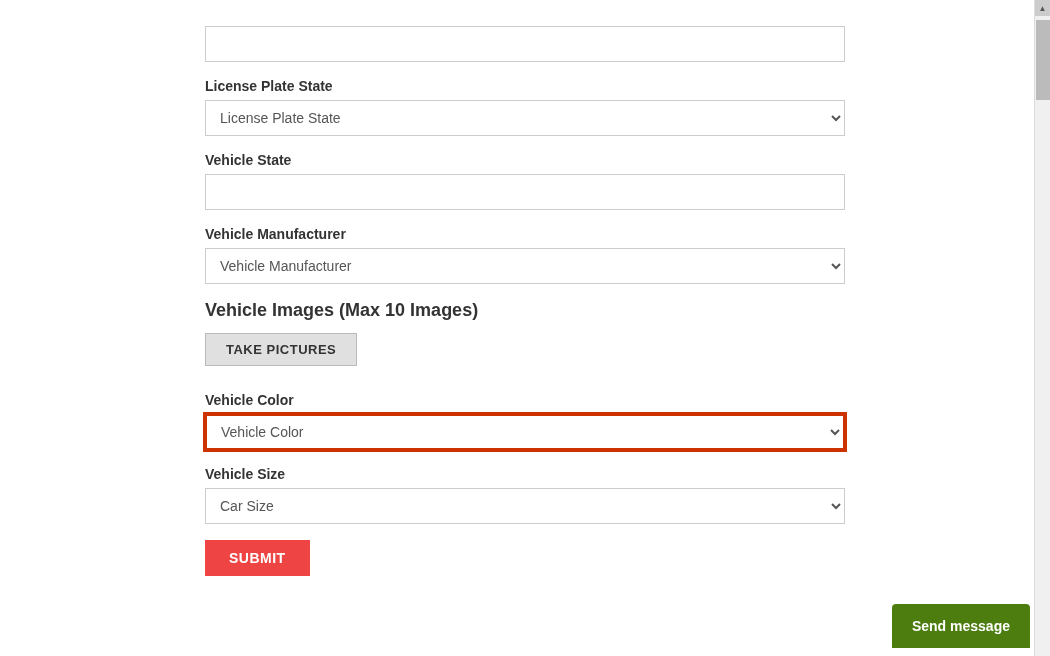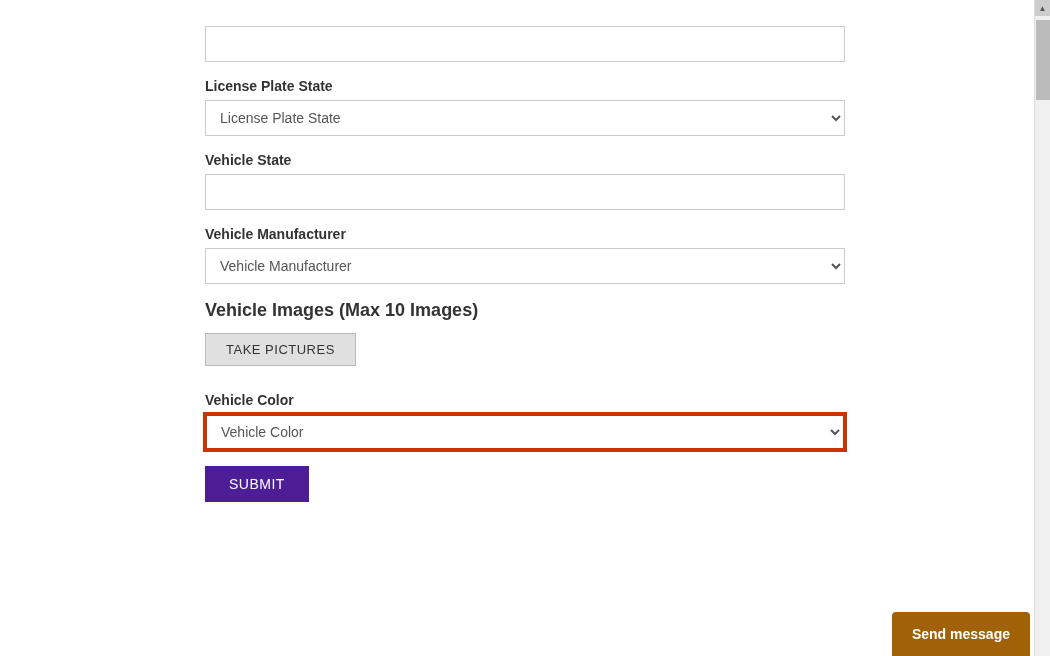--- a/index.html
+++ b/index.html
@@ -78,36 +78,36 @@
       outline: 2px solid #cc3300;
       outline-offset: 0px;
     }
 
     .take-pictures-btn {
       display: inline-block;
       background: #e0e0e0;
       border: 1px solid #bbb;
       padding: 8px 20px;
       font-size: 13px;
-      font-weight: normal;
+      font-weight: bold;
       letter-spacing: 0.5px;
       color: #333;
       cursor: pointer;
       text-transform: uppercase;
       margin-top: 8px;
       margin-bottom: 10px;
     }
 
     .submit-btn {
-      background: #4c1d95;
+      background: #ef4444;
       color: #fff;
       border: none;
       padding: 10px 24px;
       font-size: 14px;
-      font-weight: normal;
+      font-weight: bold;
       letter-spacing: 0.5px;
       cursor: pointer;
       text-transform: uppercase;
     }
 
     
     .scrollbar-track {
       width: 16px;
       background: #f0f0f0;
       position: absolute;
@@ -137,23 +137,23 @@
       width: 14px;
       height: 80px;
       background: #bbb;
       margin-top: 4px;
       cursor: pointer;
     }
 
     
     .send-message-btn {
       position: absolute;
-      bottom: 0;
+      bottom: 8px;
       right: 20px;
-      background: #a16207;
+      background: #4d7c0f;
       color: #fff;
       border: none;
       padding: 14px 20px;
       font-size: 14px;
       font-weight: bold;
       cursor: pointer;
       border-radius: 4px 4px 0 0;
       text-align: right;
     }
 
@@ -228,20 +228,33 @@
           <option>Blue</option>
           <option>Green</option>
           <option>Yellow</option>
           <option>Orange</option>
           <option>Purple</option>
           <option>Brown</option>
           <option>Beige</option>
         </select>
       </div>
 
+      <div class="form-section">
+        <label class="form-label">Vehicle Size</label>
+        <select class="form-select">
+          <option>Car Size</option>
+          <option>Compact</option>
+          <option>Mid-size</option>
+          <option>Full-size</option>
+          <option>SUV</option>
+          <option>Truck</option>
+          <option>Van</option>
+          <option>Motorcycle</option>
+        </select>
+      </div>
 
       <div class="form-section">
         <button class="submit-btn">SUBMIT</button>
       </div>
 
     </div>
 
     <button class="send-message-btn">Send message</button>
 
     <div class="scrollbar-track">

